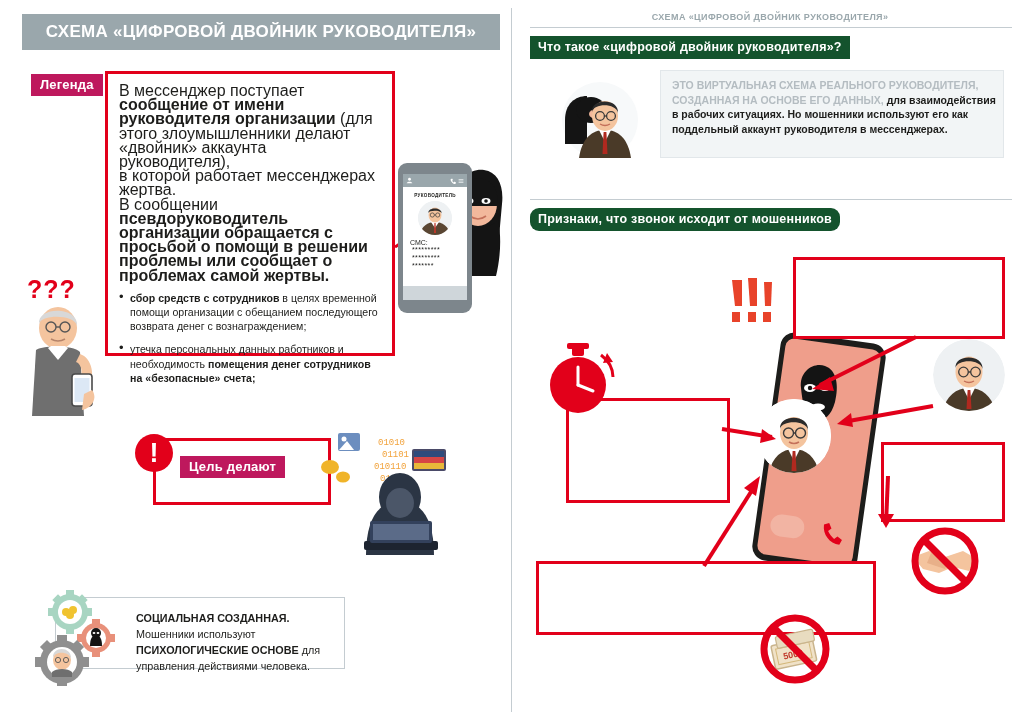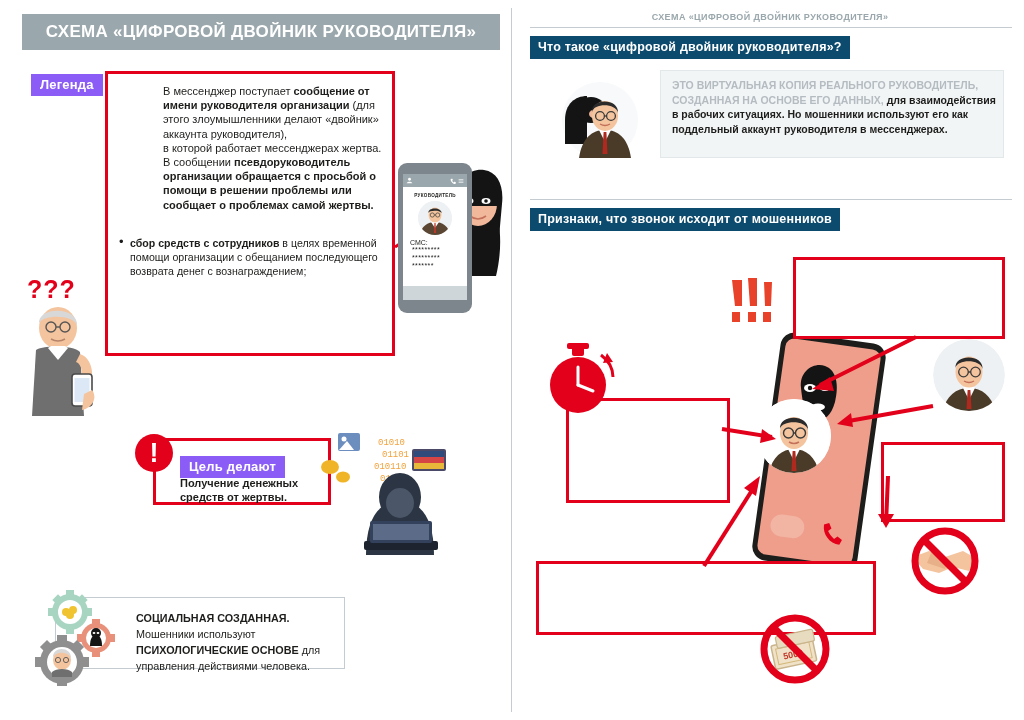--- a/index.html
+++ b/index.html
@@ -20,37 +20,37 @@
   
   .left-title-bar {
     position: absolute; left: 22px; top: 14px; width: 478px; height: 36px;
     background: #9aa7ac; display: flex; align-items: center; justify-content: center;
   }
   .left-title-bar span {
     color: #ffffff; font-size: 17px; font-weight: bold; letter-spacing: .3px;
   }
 
   .badge {
-    display: inline-block; background: #8b5cf6; color: #fff;
+    display: inline-block; background: #be185d; color: #fff;
     font-size: 13px; font-weight: bold; padding: 3px 9px 4px 9px;
     letter-spacing: .2px; white-space: nowrap;
   }
   .badge-legend { position: absolute; left: 31px; top: 74px; }
 
   .legend-box {
     position: absolute; left: 105px; top: 71px; width: 290px; height: 285px;
     border: 3px solid #e2001a; background: #ffffff;
   }
   .legend-inner { padding: 10px 10px 6px 11px; }
   .legend-inner p {
-    font-size: 11px; line-height: 14.2px; color: #1d1d1b; margin-bottom: 0; margin-left: 44px;
+    font-size: 16px; line-height: 14.2px; color: #1d1d1b; margin-bottom: 0;
   }
   .legend-inner p.spaced { margin-top: 9px; }
   .legend-inner b { font-weight: bold; }
-  .legend-list { list-style: none; margin-top: 24px; }
+  .legend-list { list-style: none; margin-top: 8px; }
   .legend-list li {
     position: relative; padding-left: 11px; margin-bottom: 9px;
     font-size: 10.6px; line-height: 14.2px; color: #1d1d1b;
   }
   .legend-list li::before {
     content: "•"; position: absolute; left: 0; top: -1px;
     color: #1d1d1b; font-size: 13px; line-height: 14.2px;
   }
 
   
@@ -118,29 +118,29 @@
   .right-kicker {
     position: absolute; left: 530px; top: 12px; width: 480px;
     text-align: center; font-size: 9px; font-weight: bold; color: #9aa7ac;
     letter-spacing: .4px;
   }
   .right-rule {
     position: absolute; left: 530px; top: 27px; width: 482px; height: 1px;
     background: #c4ccd1;
   }
   .sec-head {
-    position: absolute; background: #0c4a6e; color: #fff; font-weight: bold;
+    position: absolute; background: #14532d; color: #fff; font-weight: bold;
     font-size: 12.5px; padding: 4px 8px 5px 8px; letter-spacing: .2px;
   }
   .sec-head-1 { left: 530px; top: 36px; }
   .sec-rule-2 {
     position: absolute; left: 530px; top: 199px; width: 482px; height: 1px;
     background: #c4ccd1;
   }
-  .sec-head-2 { left: 530px; top: 208px; }
+  .sec-head-2 { left: 530px; top: 208px; border-radius: 9px; }
 
   .intro-box {
     position: absolute; left: 660px; top: 70px; width: 344px; height: 88px;
     background: #f2f5f6; border: 1px solid #e2e7ea;
   }
   .intro-text {
     position: absolute; left: 672px; top: 78px; width: 325px;
     font-size: 10.5px; line-height: 14.5px; font-weight: bold;
   }
   .intro-text .grey { color: #b4bcc1; }
@@ -220,20 +220,21 @@
 
   <div class="badge badge-legend">Легенда</div>
 
   <div class="legend-box">
     <div class="legend-inner">
       <p><span>В мессенджер поступает </span><b>сообщение от имени руководителя организации</b><span> (для этого злоумышленники делают «двойник» аккаунта руководителя),</span></p>
       <p>в которой работает мессенджерах жертва.</p>
       <p><span>В сообщении </span><b>псевдоруководитель организации обращается с просьбой о помощи в решении проблемы или сообщает о проблемах самой жертвы.</b></p>
       <ul class="legend-list">
         <li><b>сбор средств с сотрудников</b><span> в целях временной помощи организации с обещанием последующего возврата денег с вознаграждением;</span></li>
+        <li><span>утечка персональных данных работников и необходимость </span><b>помещения денег сотрудников на «безопасные» счета;</b></li>
       </ul>
     </div>
   </div>
 
   <svg class="arrow-legend" viewBox="0 0 46 34">
     <path d="M2 33 L44 6" stroke="#e2001a" stroke-width="3" fill="none"></path>
     <path d="M44 3 L34 10 L44 13 Z" fill="#e2001a"></path>
   </svg>
 
   <svg class="thief-head" viewBox="0 0 52 110">
@@ -303,21 +304,20 @@
     <rect x="54" y="76" width="20" height="32" rx="3" fill="#fff" stroke="#4a4a4a" stroke-width="1.6"></rect>
     <rect x="56.5" y="80" width="15" height="24" fill="#dce8f5"></rect>
     <path d="M64 112 C74 110 80 100 74 92 L66 96 Z" fill="#f4c49e"></path>
   </svg>
 
   <div class="goal-box"></div>
   <div class="excl-circle">
       <span>!</span>
     </div>
   <div class="badge badge-goal">Цель делают</div>
-  <div class="goal-text">Получение денежных средств от жертвы.</div>
 
   <svg class="hacker" viewBox="0 0 185 150">
     <rect x="30" y="28" width="22" height="18" rx="2" fill="#6c8ebf"></rect>
     <circle cx="36" cy="34" r="2.5" fill="#fff"></circle>
     <path d="M31 45 L39 36 L46 45 Z" fill="#fff"></path>
     <text x="70" y="40" font-family="Liberation Mono, monospace" font-size="9" fill="#f2a33c">01010</text>
     <text x="74" y="52" font-family="Liberation Mono, monospace" font-size="9" fill="#f2a33c">01101</text>
     <text x="66" y="64" font-family="Liberation Mono, monospace" font-size="9" fill="#f2a33c">010110</text>
     <text x="72" y="76" font-family="Liberation Mono, monospace" font-size="9" fill="#f2a33c">0110</text>
     <ellipse cx="22" cy="62" rx="9" ry="7" fill="#f0b429"></ellipse>
@@ -400,21 +400,21 @@
     <ellipse cx="48" cy="42" rx="13" ry="15" fill="#f4c49e"></ellipse>
     <path d="M35 38 C34 24 62 24 61 39 C59 29 37 29 35 38 Z" fill="#2b2b2b"></path>
     <circle cx="43" cy="42" r="4.4" fill="none" stroke="#3a3a3a" stroke-width="1.3"></circle>
     <circle cx="54" cy="42" r="4.4" fill="none" stroke="#3a3a3a" stroke-width="1.3"></circle>
     <line x1="47.4" y1="42" x2="49.6" y2="42" stroke="#3a3a3a" stroke-width="1.3"></line>
     <path d="M43 50 Q48 53 53 50" stroke="#c4705a" stroke-width="1.4" fill="none"></path>
   </svg>
 
   <div class="intro-box"></div>
   <div class="intro-text">
-    <span class="grey">ЭТО ВИРТУАЛЬНАЯ КОПИЯ РЕАЛЬНОГО РУКОВОДИТЕЛЬ, СОЗДАННАЯ НА ОСНОВЕ ЕГО ДАННЫХ,</span><span class="blk"> для взаимодействия в рабочих ситуациях. Но мошенники используют его как поддельный аккаунт руководителя в мессенджерах.</span>
+    <span class="grey">ЭТО ВИРТУАЛЬНАЯ СХЕМА РЕАЛЬНОГО РУКОВОДИТЕЛЯ, СОЗДАННАЯ НА ОСНОВЕ ЕГО ДАННЫХ,</span><span class="blk"> для взаимодействия в рабочих ситуациях. Но мошенники используют его как поддельный аккаунт руководителя в мессенджерах.</span>
   </div>
 
   <div class="sec-rule-2"></div>
   <div class="sec-head sec-head-2">Признаки, что звонок исходит от мошенников</div>
 
   <div class="bigphone">
     <div class="bigphone-screen">
       <div class="bigphone-answer"></div>
       <svg class="bigphone-decline" viewBox="0 0 26 26">
         <path d="M5 6 L10 4 L13 9 L10 12 C12 15 14 17 17 19 L20 16 L25 19 L23 24 C13 24 5 16 5 6 Z" fill="#e2001a"></path>

